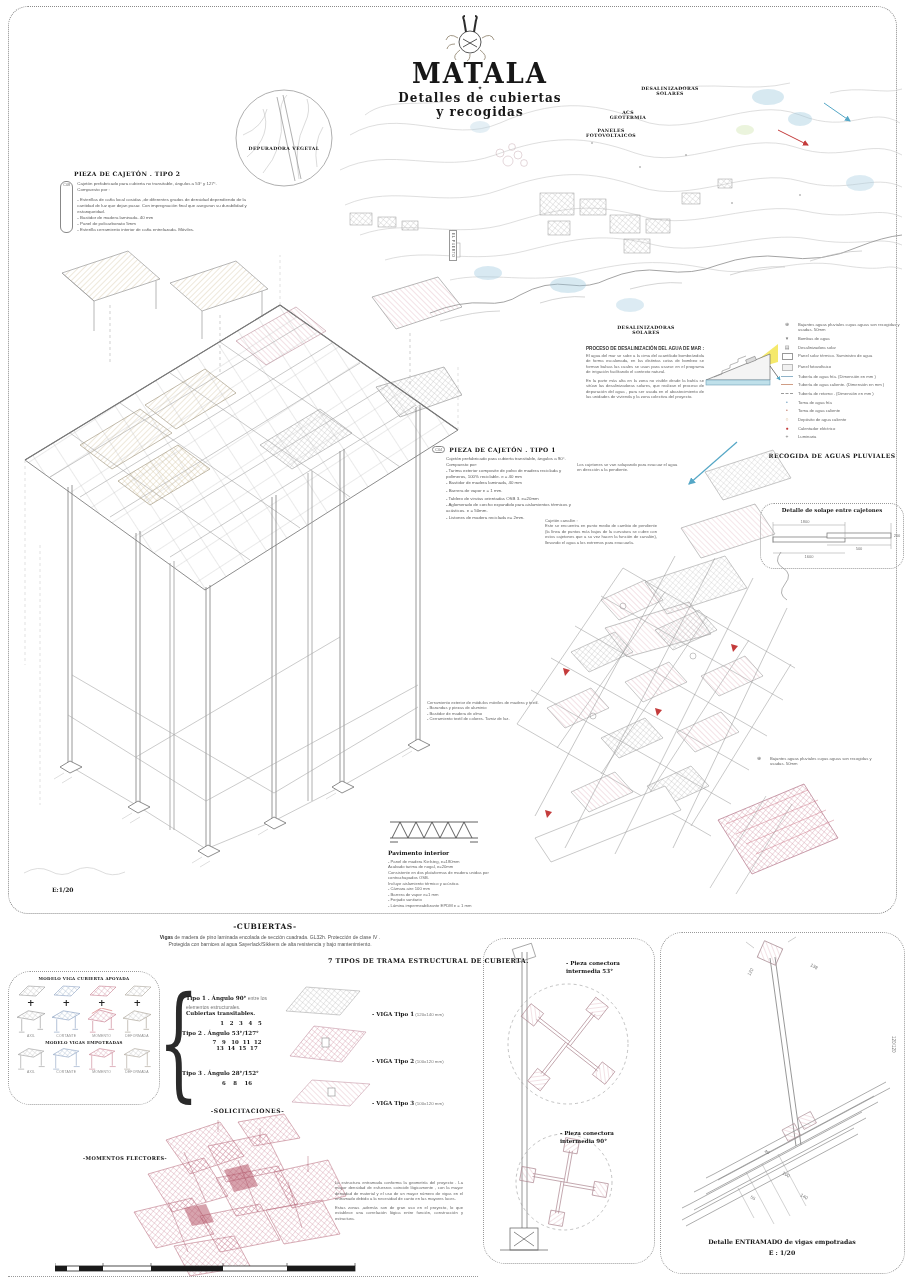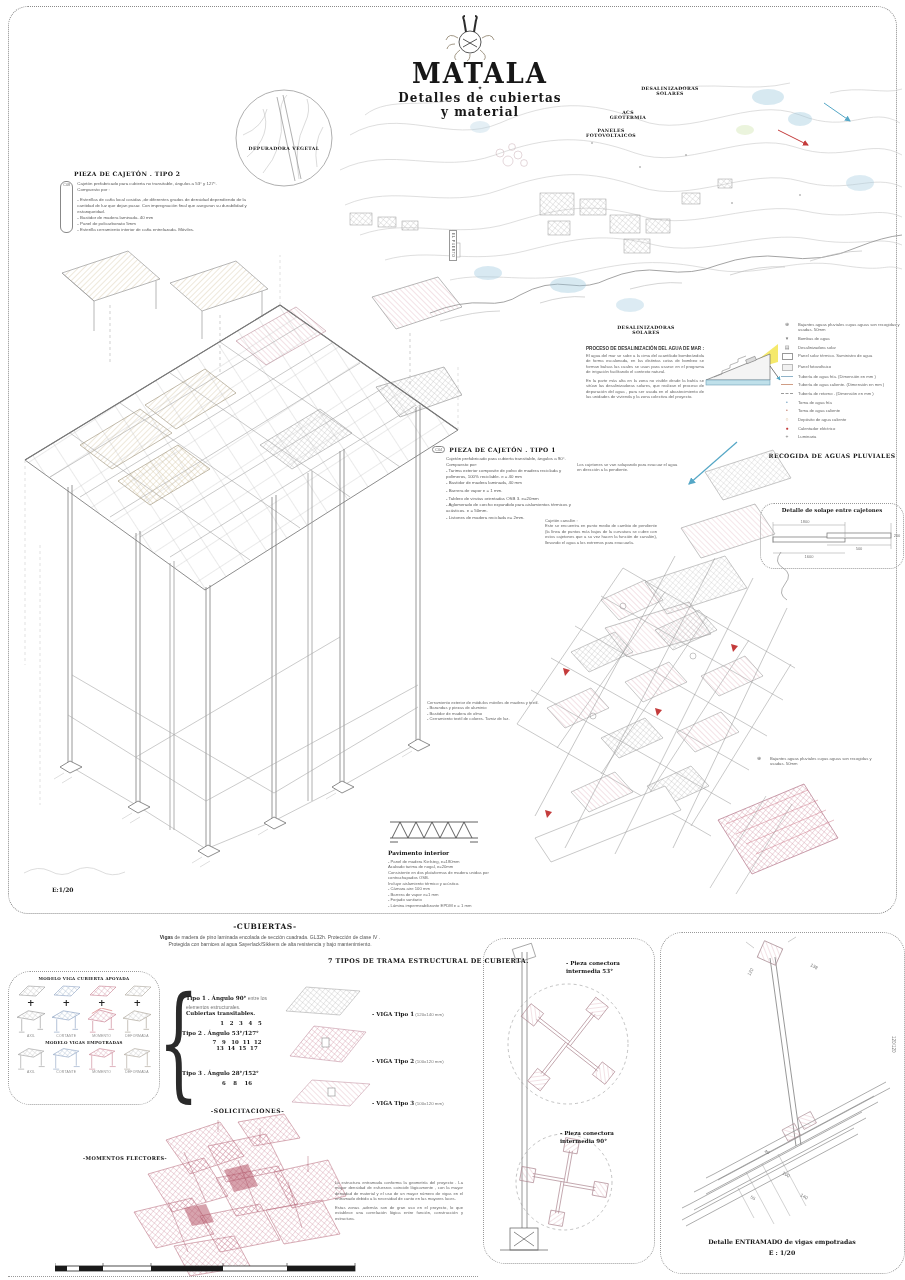--- a/index.html
+++ b/index.html
@@ -82,21 +82,21 @@
     <g fill="none" stroke="#4a4338" stroke-width="0.8">
       <circle cx="40" cy="28" r="11" stroke="#2c2c2c"></circle>
       <path d="M36 18 L34 6 M44 18 L46 6 M34 6q-2-4 1-4 M46 6q2-4-1-4" stroke="#2c2c2c" stroke-width="2"></path>
       <path d="M28 24q-9-6-12 2 M52 24q9-6 12 2 M30 36q-8 6-4 10 M50 36q8 6 4 10 M40 40q0 6-3 7 M25 30q-7 0-8 5" stroke="#8c7f6a"></path>
       <path d="M33 25l14 8 M33 33l14-8" stroke="#2c2c2c"></path>
     </g>
   </svg>
   <div class="abs disp h-big ctr" style="left:390px;top:58px;width:180px;">MATALA</div>
   <div class="abs ctr" style="left:390px;top:84px;width:180px;font-size:6px;color:#222;">✦</div>
   <div class="abs disp h-sub ctr" style="left:380px;top:91px;width:200px;">Detalles de cubiertas</div>
-  <div class="abs disp h-sub ctr" style="left:380px;top:105px;width:200px;">y material</div>
+  <div class="abs disp h-sub ctr" style="left:380px;top:105px;width:200px;">y recogidas</div>
 
   <svg class="abs" style="left:330px;top:75px" width="575" height="260" viewBox="0 0 575 260">
     <g fill="none" stroke="#c8c8c8" stroke-width="0.6">
       <path d="M20 60 C70 30,120 70,170 48 S260 25,310 45 S420 20,470 40 S540 30,570 48"></path>
       <path d="M10 95 C60 70,110 100,165 80 S255 60,305 78 S415 55,465 72 S540 62,572 80"></path>
       <path d="M15 130 C65 108,115 135,170 115 S260 95,310 112 S420 92,470 106 S542 98,572 112"></path>
       <path d="M30 160 C80 142,125 165,180 148 S265 128,315 142 S425 125,475 136 S545 130,572 142"></path>
       <path d="M55 185 C100 172,140 190,195 176 S275 158,325 170 S430 155,480 164 S548 160,572 170"></path>
       <path d="M120 205 C160 196,200 210,250 198 S330 184,380 194 S460 182,510 190 S552 188,572 194"></path>
       <path d="M35 40 C60 20,100 35,130 22 M340 15 C380 5,420 18,460 8 M500 18 C530 10,555 20,572 14"></path>

